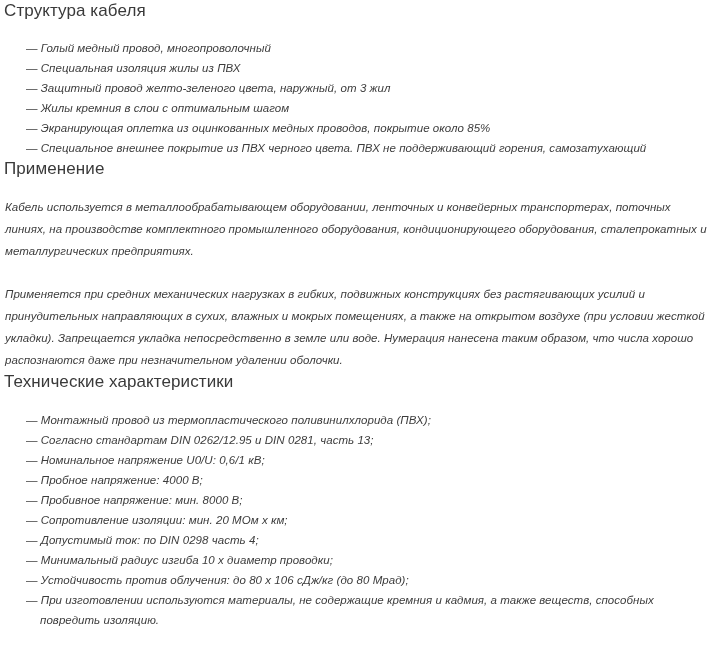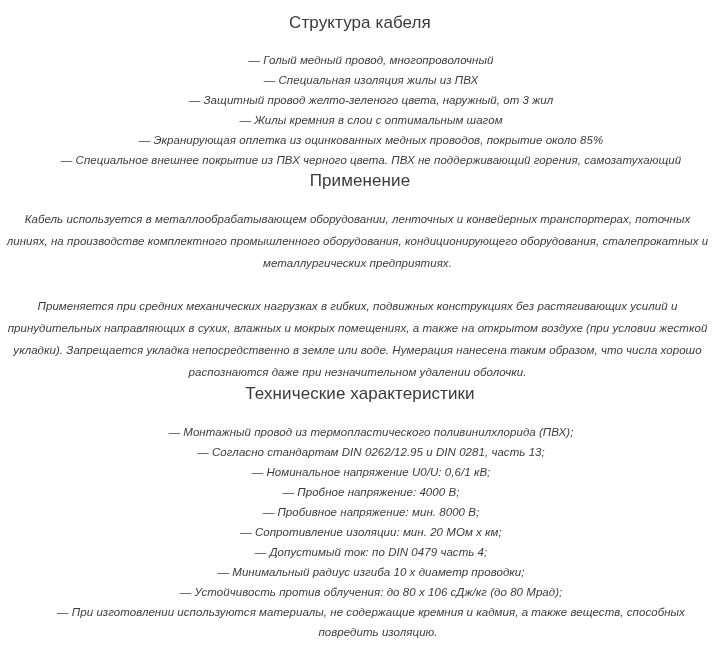--- a/index.html
+++ b/index.html
@@ -12,22 +12,21 @@
     width: 720px;
     height: 668px;
     overflow: hidden;
     font-family: "Liberation Sans", "DejaVu Sans", sans-serif;
     color: #3c3c3c;
     -webkit-font-smoothing: antialiased;
   }
   .page {
     width: 720px;
     box-sizing: border-box;
-    padding: 12px 4px;
-    text-align: center;
+    padding: 0 4px;
   }
   h2.section-heading {
     font-family: "Liberation Sans", "DejaVu Sans", sans-serif;
     font-size: 17px;
     font-weight: 400;
     font-style: normal;
     color: #3a3a3a;
     margin: 0;
     padding: 0;
     line-height: 22px;
@@ -99,19 +98,19 @@
 
   <h2 class="section-heading heading-3">Технические характеристики</h2>
 
   <ul class="bullets spec-list">
     <li><span class="dash">—</span> <span class="txt">Монтажный провод из термопластического поливинилхлорида (ПВХ);</span></li>
     <li><span class="dash">—</span> <span class="txt">Согласно стандартам DIN 0262/12.95 и DIN 0281, часть 13;</span></li>
     <li><span class="dash">—</span> <span class="txt">Номинальное напряжение U0/U: 0,6/1 кВ;</span></li>
     <li><span class="dash">—</span> <span class="txt">Пробное напряжение: 4000 В;</span></li>
     <li><span class="dash">—</span> <span class="txt">Пробивное напряжение: мин. 8000 В;</span></li>
     <li><span class="dash">—</span> <span class="txt">Сопротивление изоляции: мин. 20 МОм х км;</span></li>
-    <li><span class="dash">—</span> <span class="txt">Допустимый ток: по DIN 0479 часть 4;</span></li>
+    <li><span class="dash">—</span> <span class="txt">Допустимый ток: по DIN 0298 часть 4;</span></li>
     <li><span class="dash">—</span> <span class="txt">Минимальный радиус изгиба 10 х диаметр проводки;</span></li>
     <li><span class="dash">—</span> <span class="txt">Устойчивость против облучения: до 80 х 106 сДж/кг (до 80 Мрад);</span></li>
     <li><span class="dash">—</span> <span class="txt">При изготовлении используются материалы, не содержащие кремния и кадмия, а также веществ, способных повредить изоляцию.</span></li>
   </ul>
 
 </div>
 
 </body></html>

